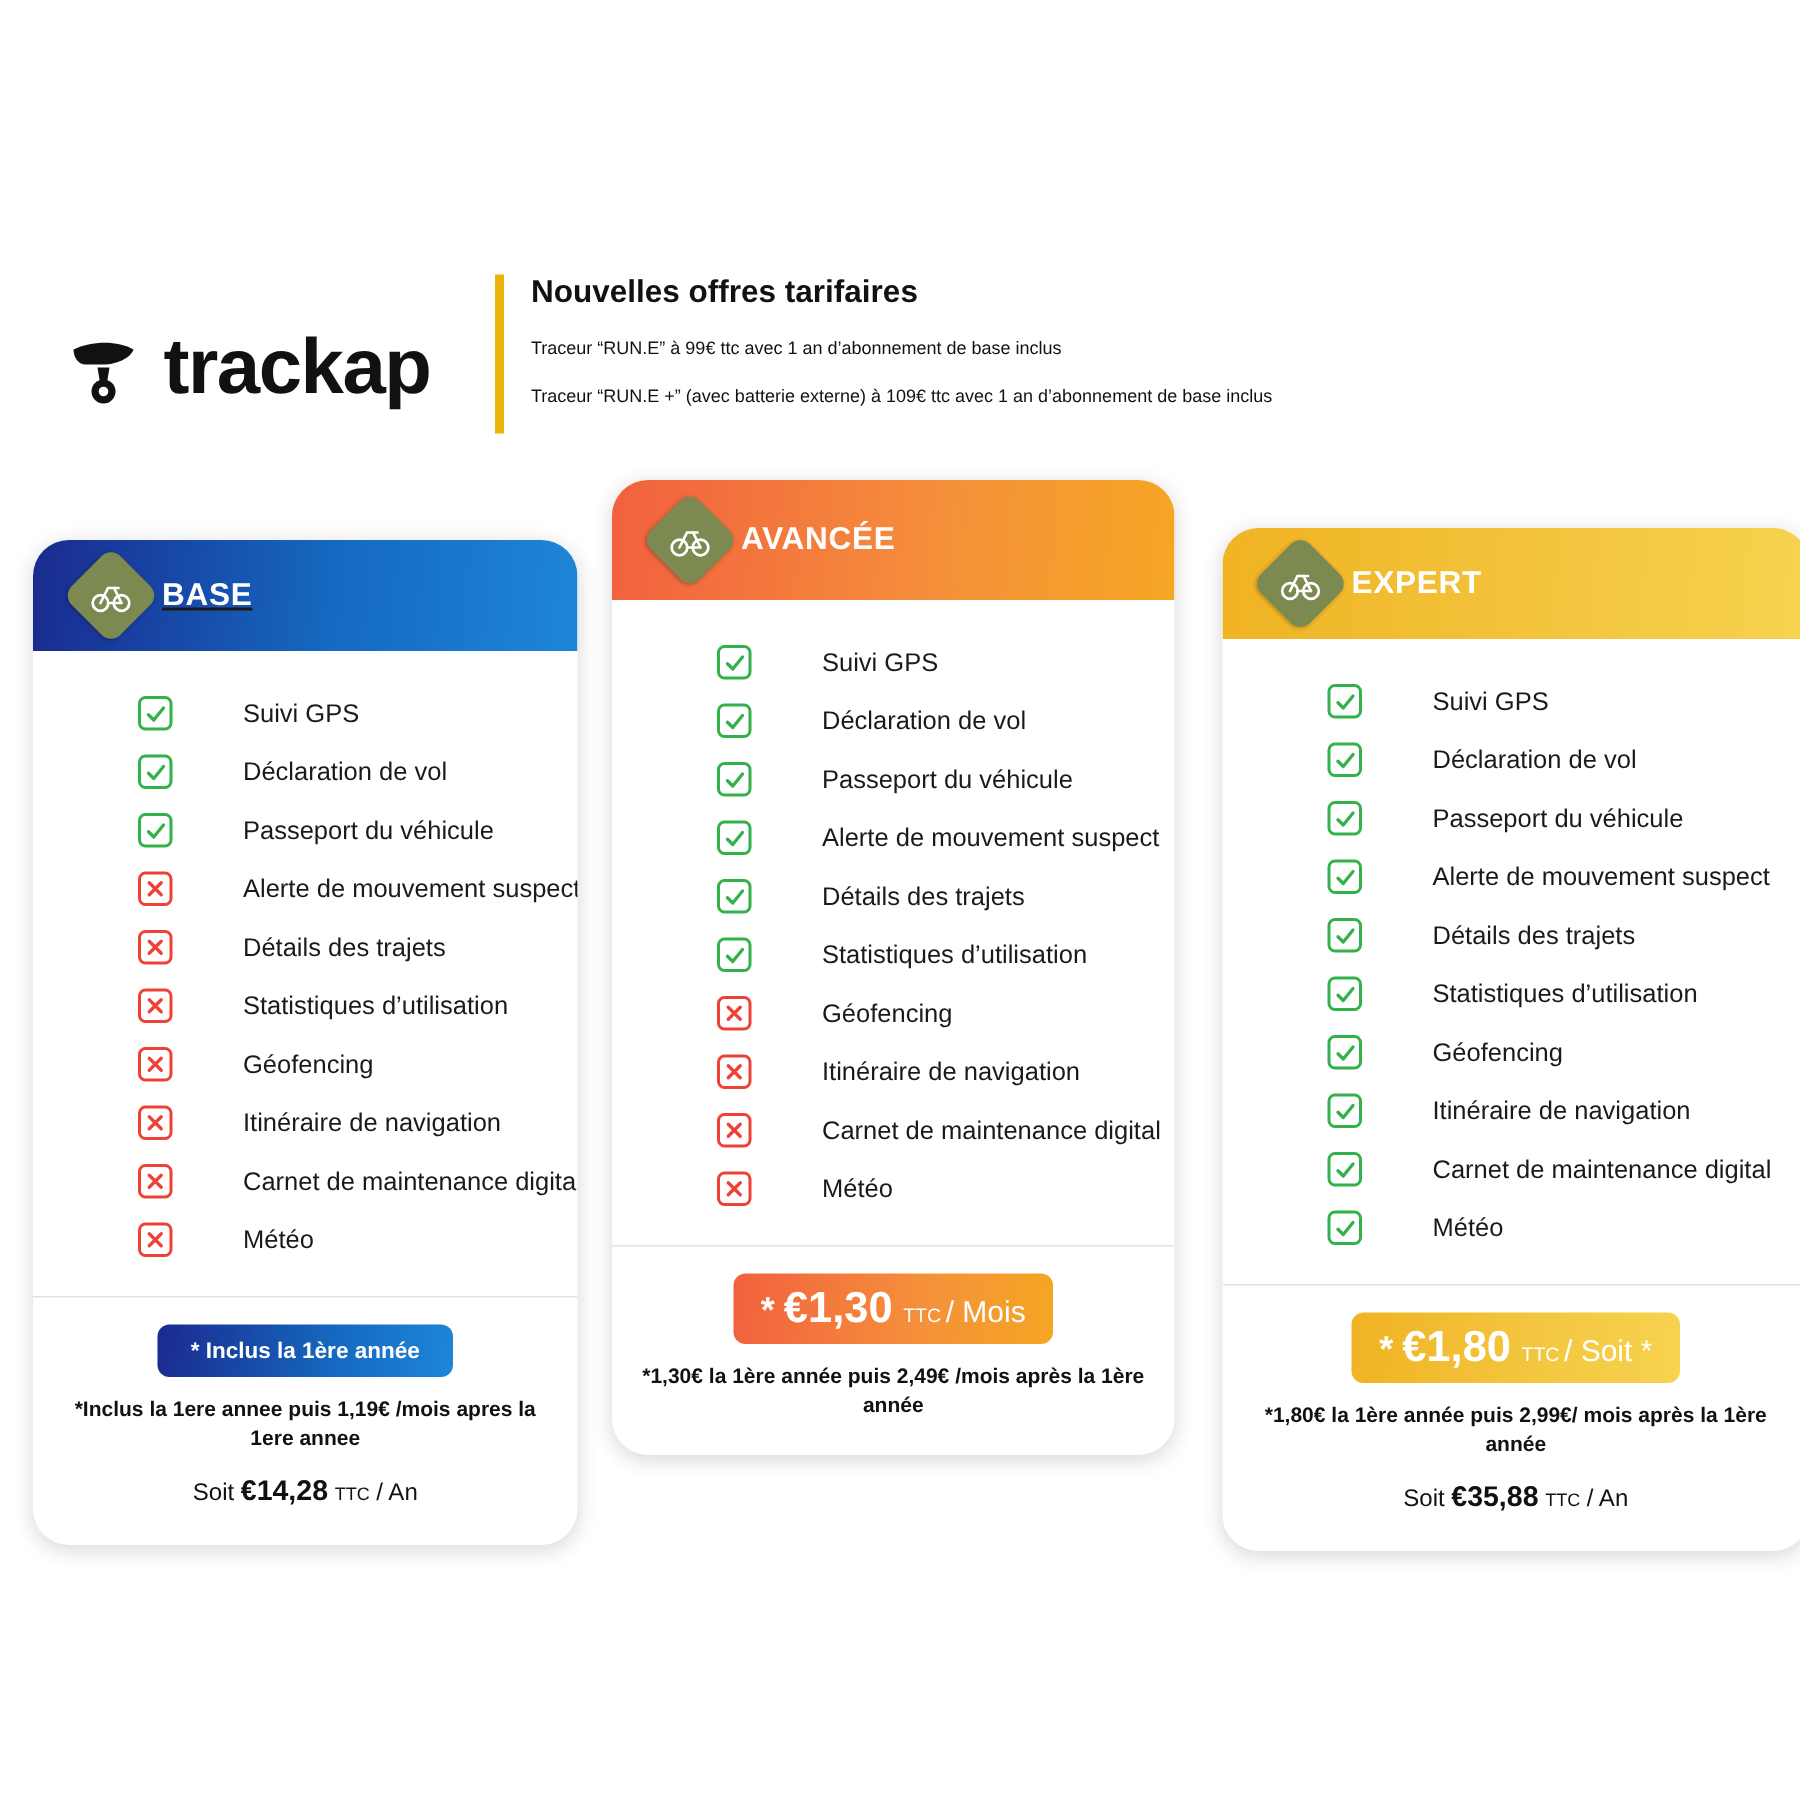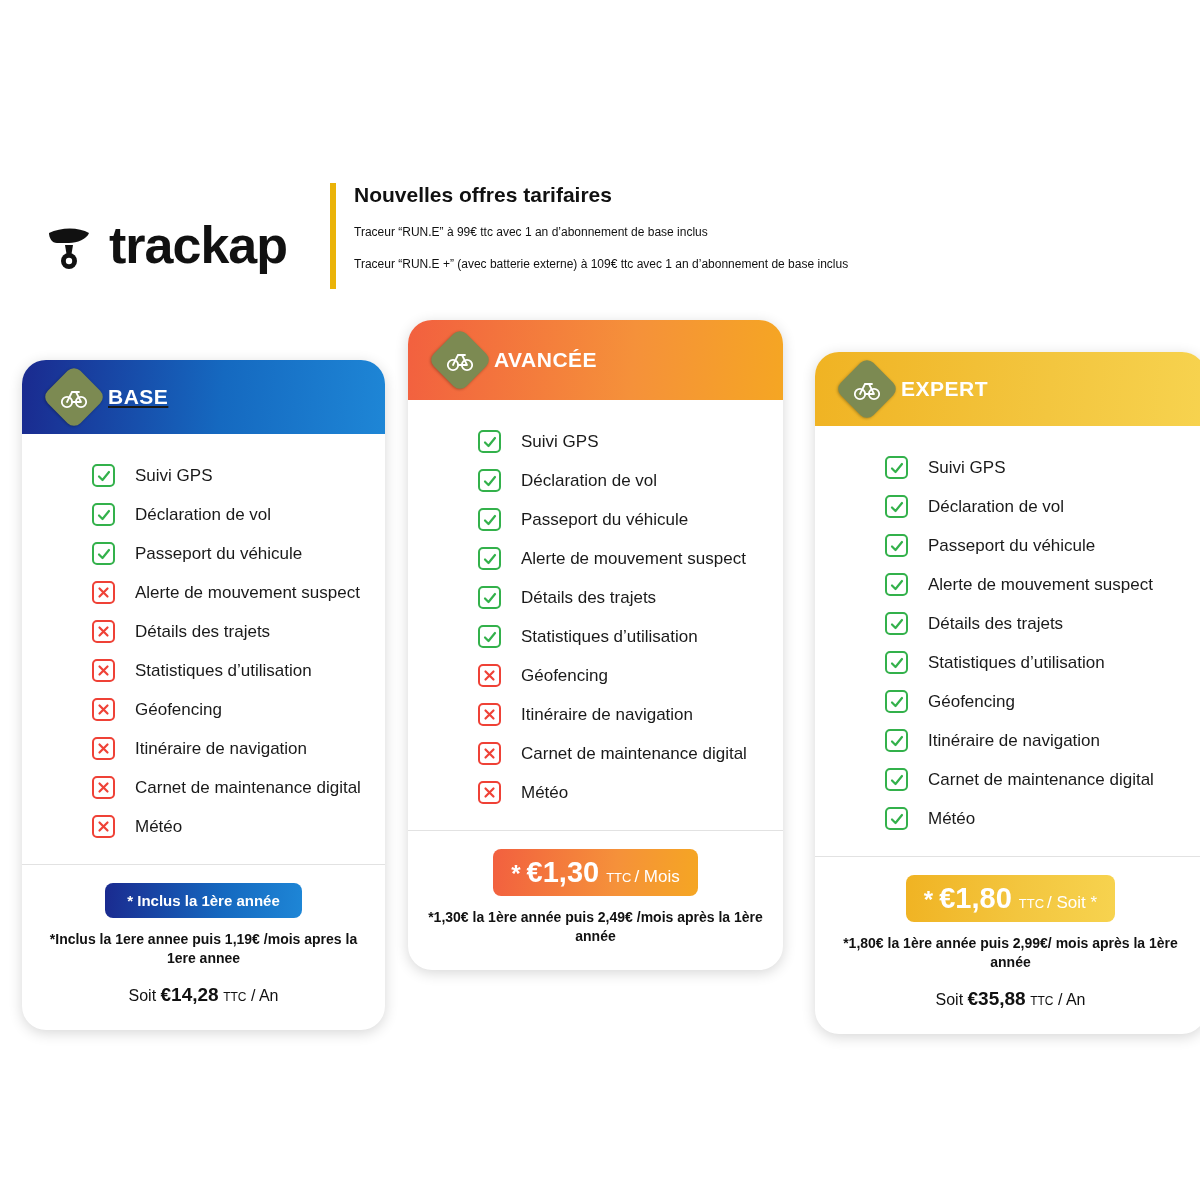--- a/index.html
+++ b/index.html
@@ -111,20 +111,21 @@
 
   .features {
     padding: 22px 0 18px 0;
     border-bottom: 1px solid #e2e2e2;
   }
   .feature {
     display: flex;
     align-items: center;
     padding: 0 0 0 70px;
     height: 39px;
+    gap: 27px;
   }
   .mark {
     width: 23px; height: 23px;
     border-radius: 5px;
     border: 2px solid #33b14b;
     display: flex; align-items: center; justify-content: center;
     flex: none;
     background: #fff;
   }
   .mark.no { border-color: #ef4136; }
@@ -148,21 +149,21 @@
     padding: 7px 18px;
     color: #fff;
   }
   .card.base .price-pill    { background: linear-gradient(95deg,#1a2a8f 0%, #1569c0 60%, #1e86d6 100%); font-size:15px; font-weight:bold; padding: 9px 22px; }
   .card.avancee .price-pill { background: linear-gradient(95deg,#f2603f 0%, #f5913a 60%, #f5a623 100%); }
   .card.expert .price-pill  { background: linear-gradient(95deg,#f0b323 0%, #f3c63f 55%, #f7d34f 100%); }
 
   .price-star { font-size: 24px; font-weight: bold; margin-right: 6px; }
   .price-main { font-size: 29px; font-weight: bold; }
   .price-ttc  { font-size: 13px; margin: 0 3px 0 7px; }
-  .price-per  { font-size: 17px; }
+  .price-per  { font-size: 20px; }
 
   .price-note {
     margin-top: 12px;
     font-size: 14px;
     font-weight: bold;
     color: #111;
     line-height: 1.35;
   }
   .price-year {
     margin-top: 16px;

